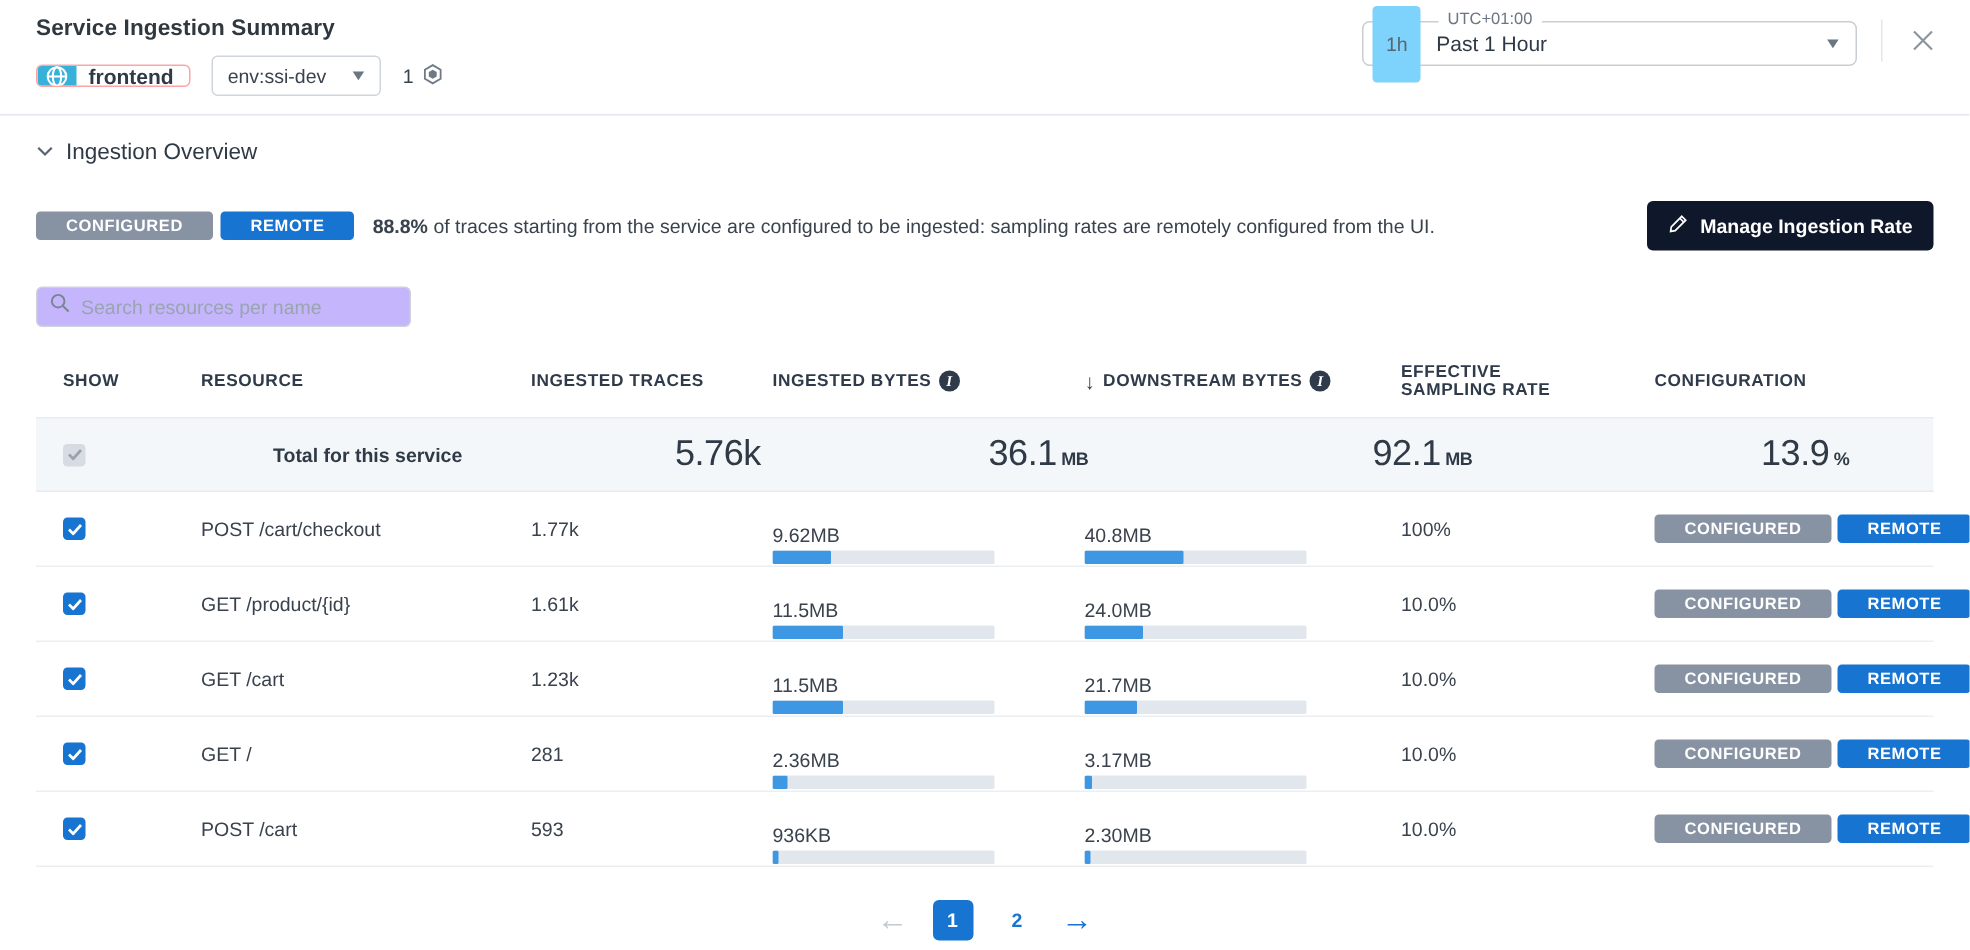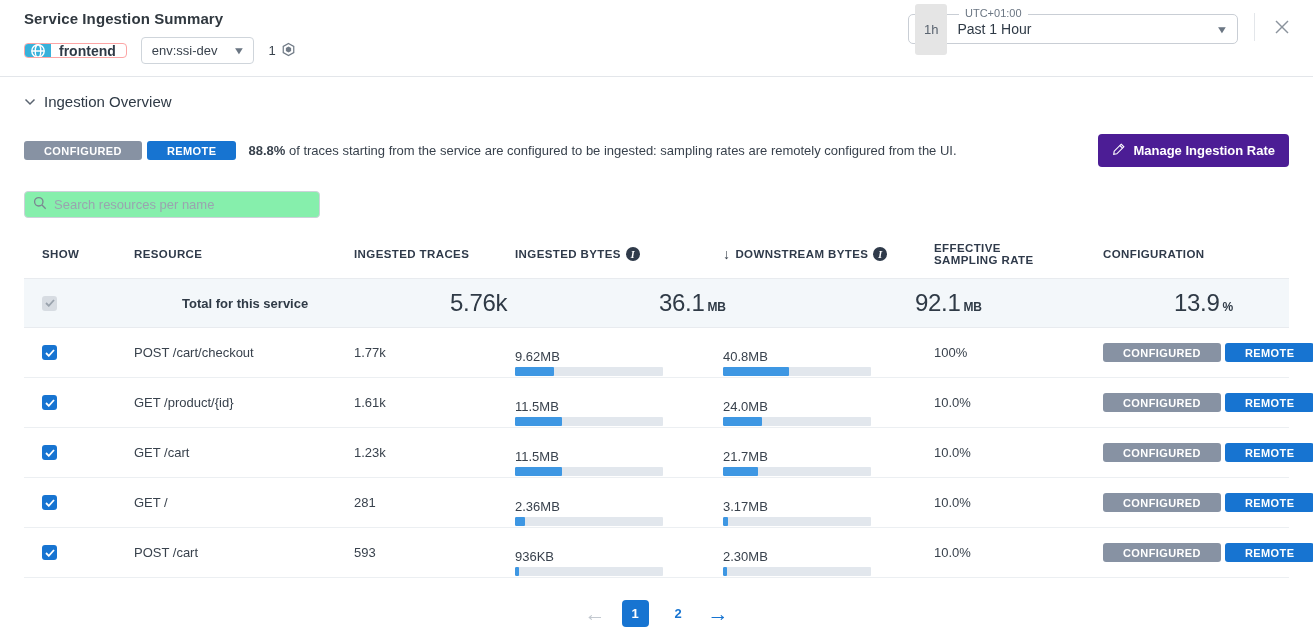--- a/index.html
+++ b/index.html
@@ -32,21 +32,21 @@
   .topbar-right { display:flex; align-items:center; gap:10px; }
   .time-picker {
     position:relative; width:330px; height:30px; border:1px solid #c9ced5; border-radius:5px;
     display:flex; align-items:center; padding:0 10px 0 6px; cursor:pointer; background:#fff; margin-top:4px;
   }
   .tz-legend {
     position:absolute; top:-8px; left:50px; background:#fff; padding:0 6px;
     font-size:11px; color:#6b7683;
   }
   .range-chip {
-    background:#e5e5e5; border-radius:3px; font-size:13px; color:#5a6470;
+    background:#7dd3fc; border-radius:3px; font-size:13px; color:#5a6470;
     padding:18px 9px; margin-right:10px;
   }
   .range-label { font-size:14px; color:#2f3a46; flex:1; }
   .v-divider { width:1px; height:28px; background:#e3e6ea; margin:0 6px; }
   .close-btn { background:none; border:none; cursor:pointer; padding:2px; margin-top:2px; }
 
   .section { padding:12px 24px 0 24px; }
   .section-header { display:flex; align-items:center; gap:8px; cursor:pointer; margin-top:4px; }
   .section-title { font-size:15px; color:#2f3a46; }
   .collapse-chev { color:#5a6470; font-size:11px; }
@@ -59,22 +59,22 @@
   .summary-text { font-size:13px; color:#39424d; margin-left:7px; }
   .summary-text b { font-weight:700; }
   .manage-btn {
     margin-left:auto; display:flex; align-items:center; gap:7px;
     border:none; border-radius:4px; color:#fff; font-family:inherit;
     font-size:13px; font-weight:700; padding:8px 14px; cursor:pointer;
   }
 
   .search-wrap { margin-top:24px; }
   .search-box {
-    width:296px; height:27px; border:1px solid #ccd2d9; border-radius:4px;
-    display:flex; align-items:center; padding:0 8px; gap:7px; background:#86efac;
+    width:250px; height:27px; border:1px solid #ccd2d9; border-radius:4px;
+    display:flex; align-items:center; padding:0 8px; gap:7px; background:#c4b5fd;
   }
   .search-box input {
     border:none; outline:none; font-family:inherit; font-size:13px; color:#39424d; width:100%;
     background:transparent;
   }
   .search-box input::placeholder { color:#9aa4af; }
 
   .grid-row {
     display:grid;
     grid-template-columns:110px 220px 161px 208px 211px 161px 1fr;
@@ -187,21 +187,21 @@
     <span class="section-title">Ingestion Overview</span>
   </div>
 
   <div class="summary-row">
     <span class="badge" style="background: rgb(135, 146, 163);">CONFIGURED</span>
     <span class="badge" style="background: rgb(23, 116, 209);">REMOTE</span>
     <span class="summary-text">
       <b>88.8%</b>
       <span>of traces starting from the service are configured to be ingested: sampling rates are remotely configured from the UI.</span>
     </span>
-    <button class="manage-btn" style="background: #4c1d95;">
+    <button class="manage-btn" style="background: #0f172a;">
       <span>
         <svg width="14" height="14" viewBox="0 0 16 16" fill="none" stroke="#ffffff" stroke-width="1.3">
           <path d="M10.5 2.5 L13.5 5.5 L5.5 13.5 L2 14 L2.5 10.5 Z"></path>
           <line x1="9" y1="4" x2="12" y2="7"></line>
         </svg>
       </span>
       <span>Manage Ingestion Rate</span>
     </button>
   </div>
 

